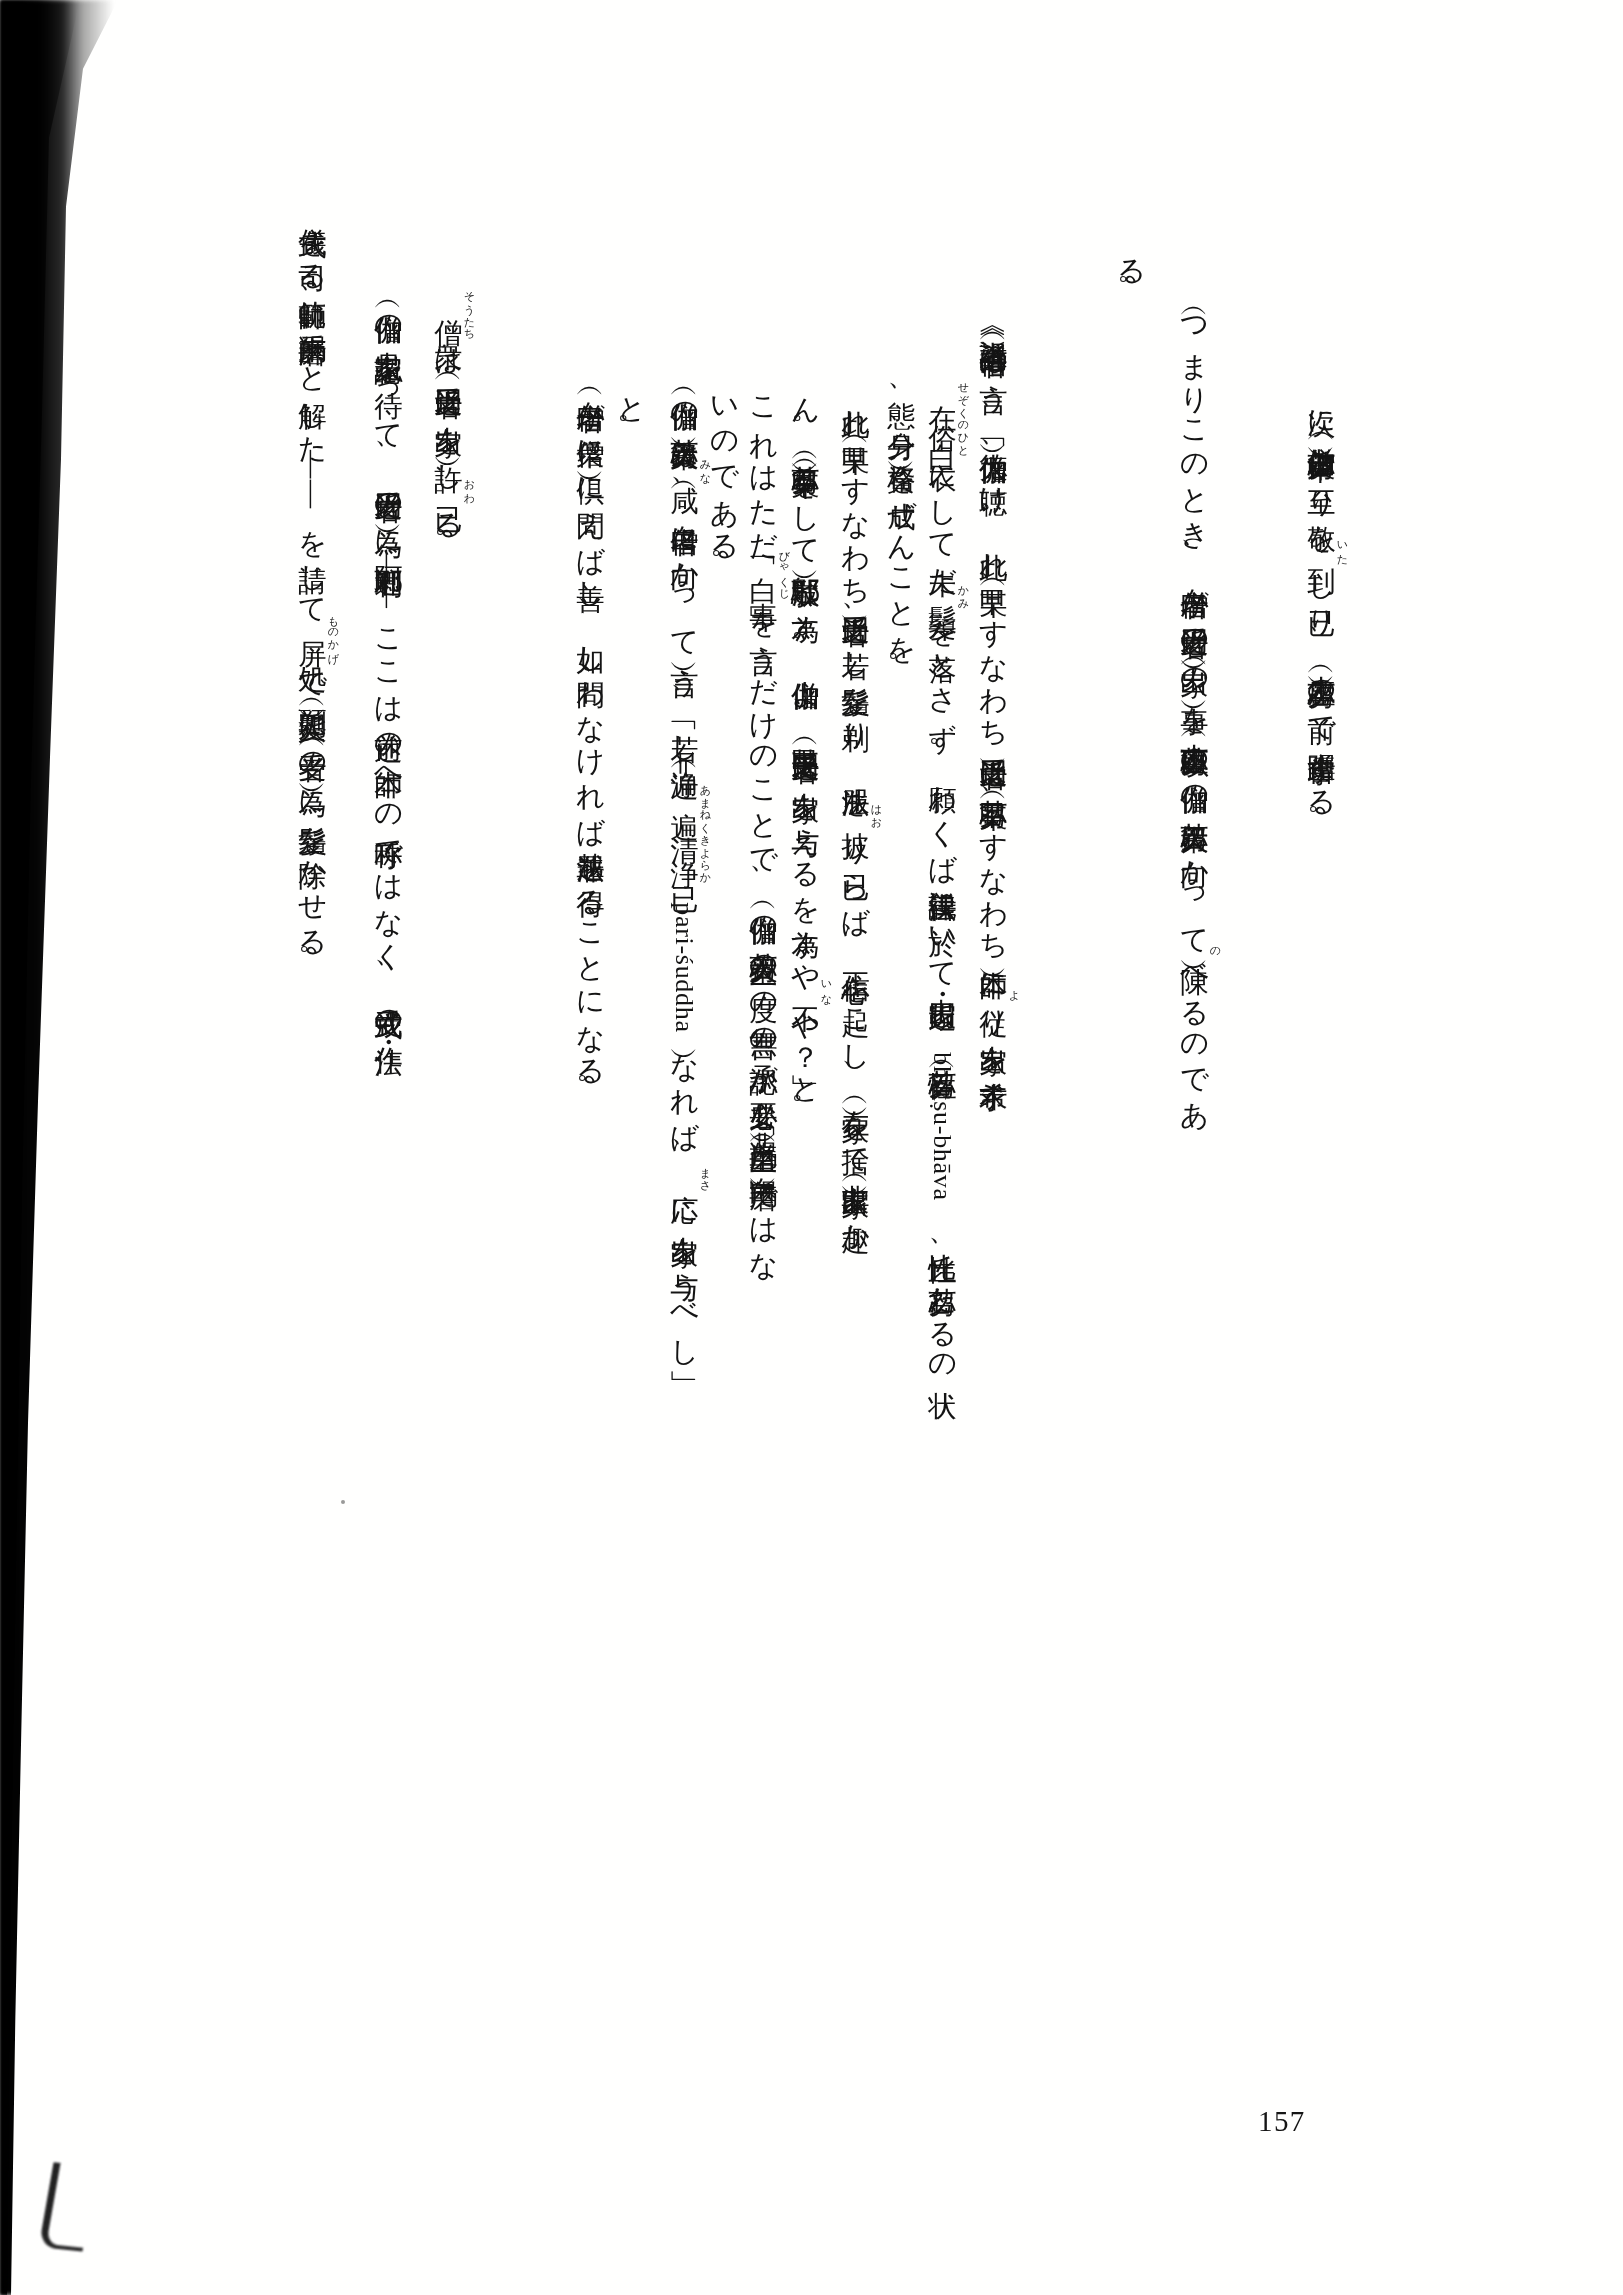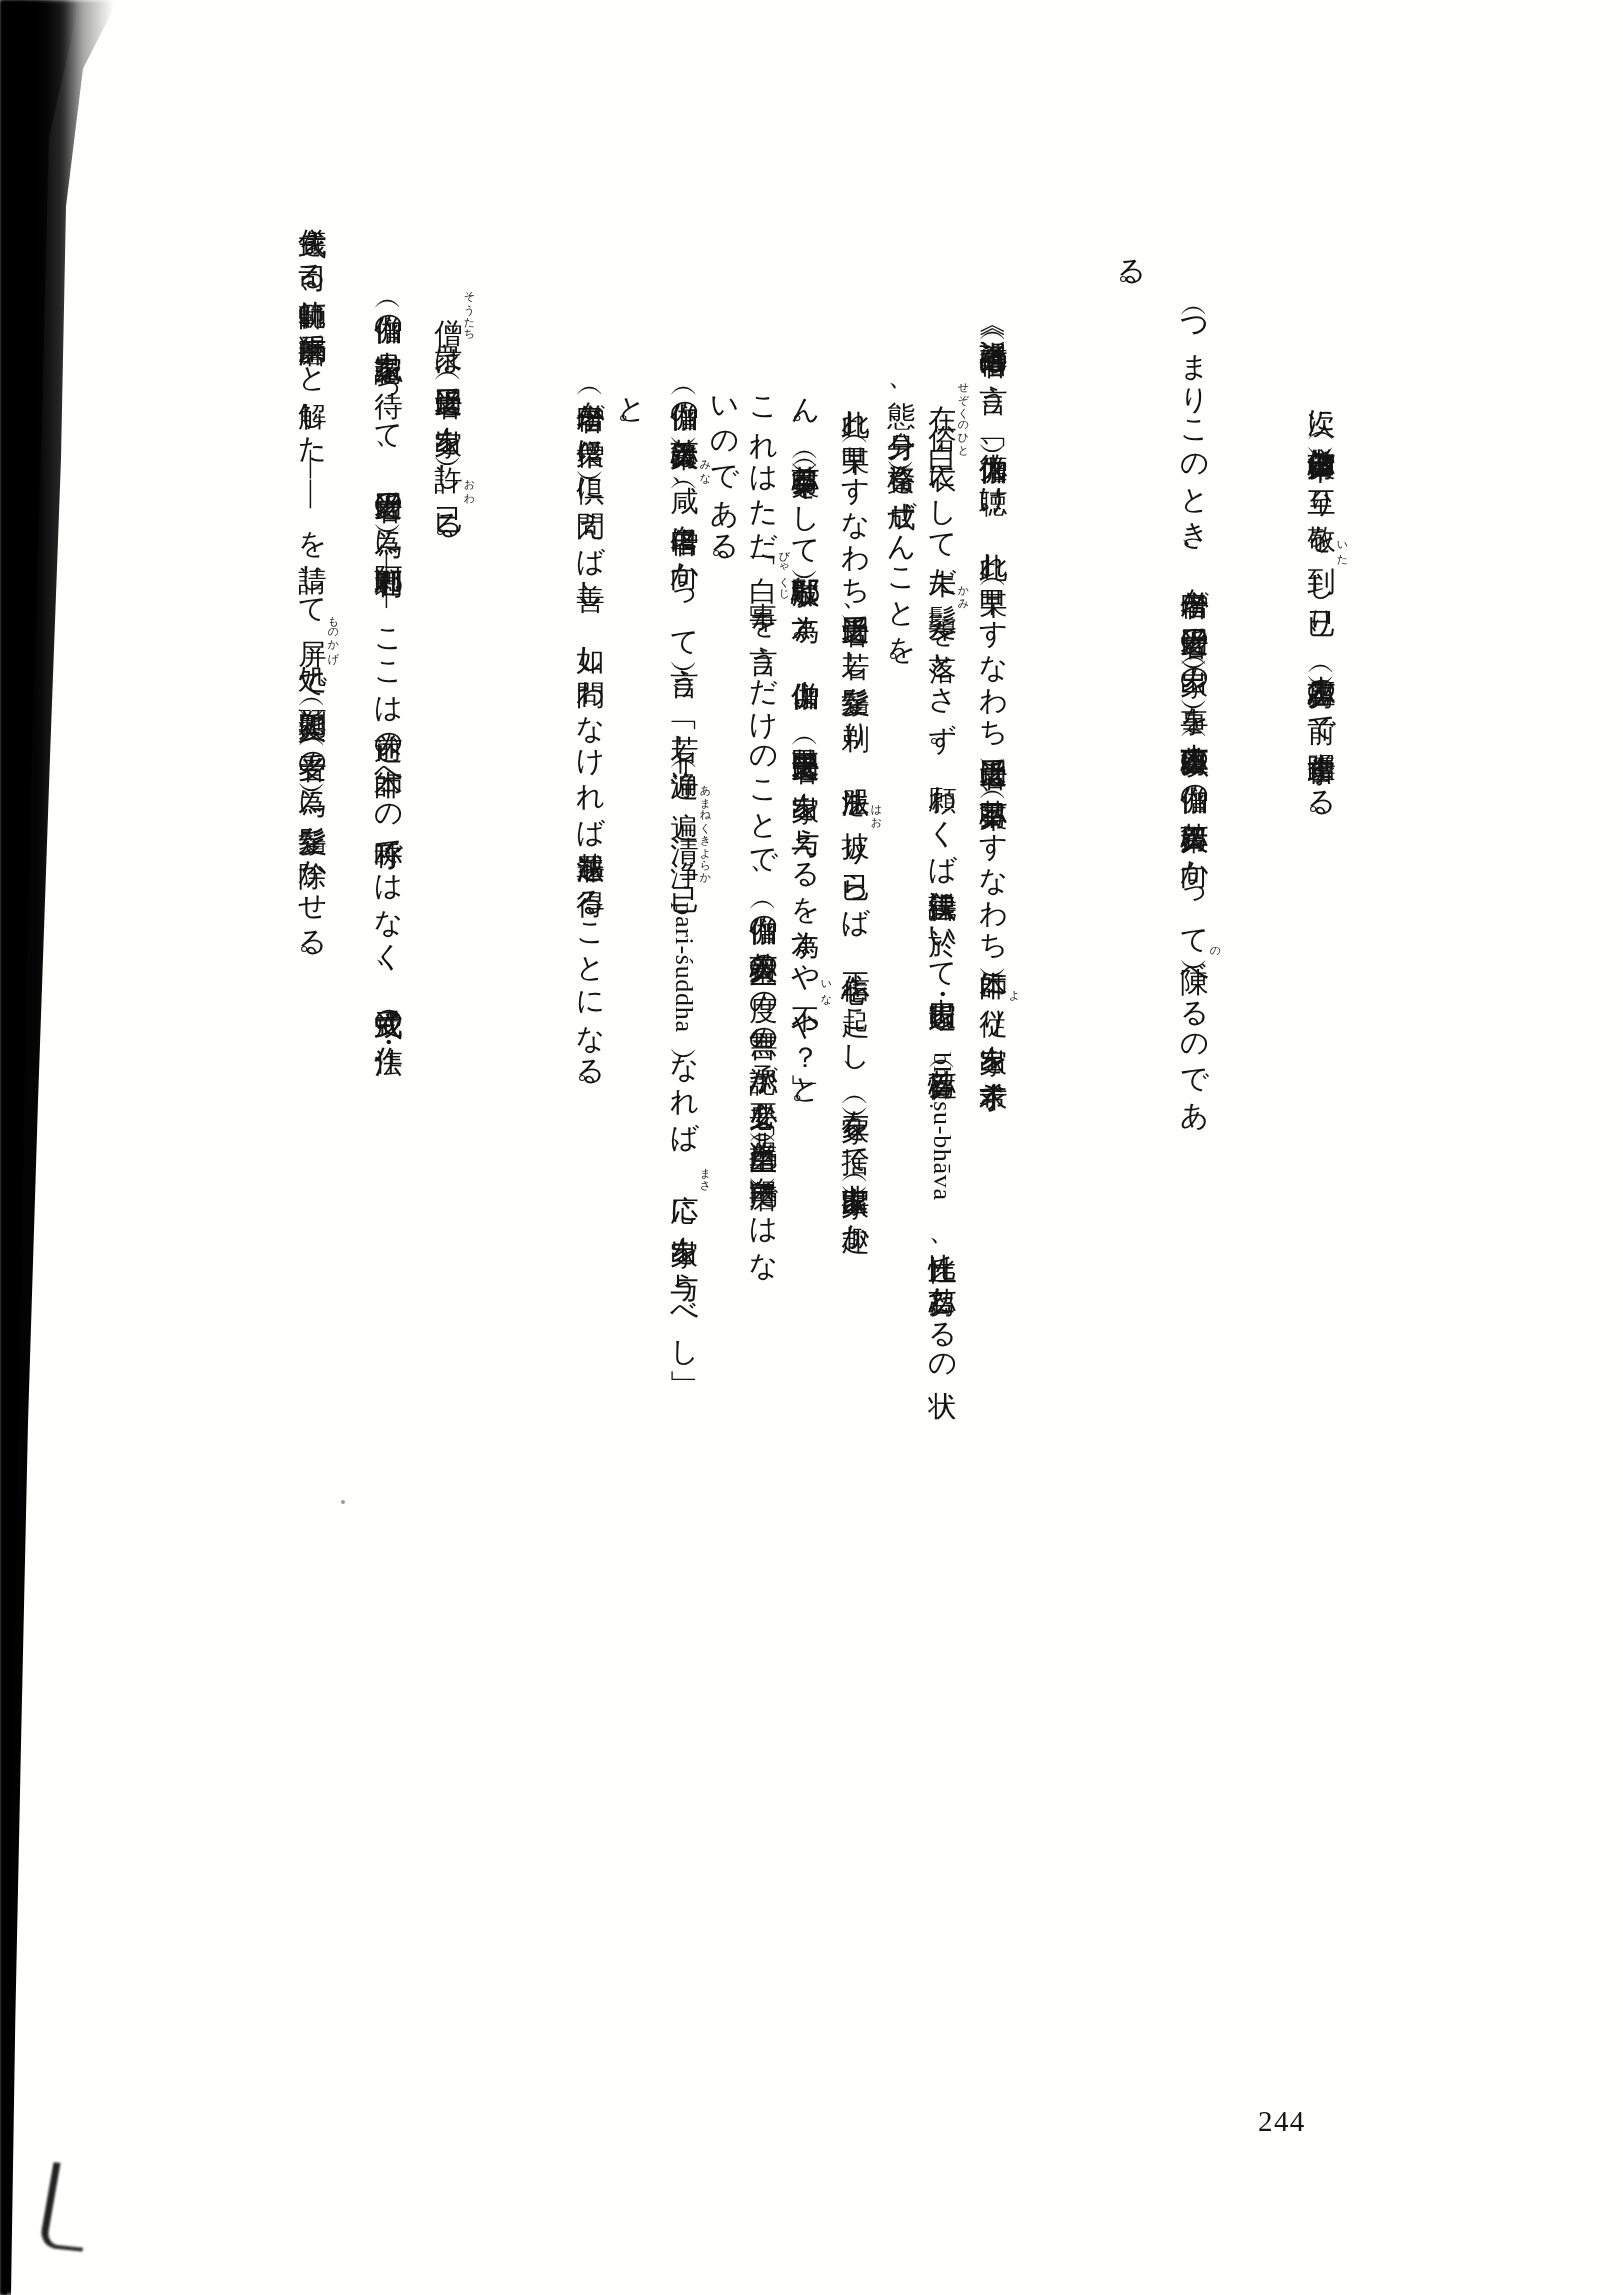--- a/index.html
+++ b/index.html
@@ -80,20 +80,20 @@
     <div class="col" style="left: 743px; top: 378px;"><span>これはただ「</span><ruby>白事<rt>びゃくじ</rt></ruby><span>」を言うだけのことで、（僧伽の苾芻大衆の一度の無言の承認が必要な）「羯磨単白（＝白一羯磨）」ではな</span></div>
     <div class="col" style="left: 704px; top: 378px;"><span>いのである。</span></div>
     <div class="col" style="left: 664px; top: 378px;"><span>（僧伽の苾芻大）衆は</span><ruby>咸<rt>みな</rt></ruby><span>（、白僧者に向かって）言う、「若し遍浄（＝</span><ruby>遍清浄已<rt>あまねくきよらか</rt></ruby><span>　</span><span class="latin">pari-śuddha</span><span>）なれば、</span><ruby>応<rt>まさ</rt></ruby><span>に出家を与うべし」</span></div>
     <div class="col" style="left: 611px; top: 378px;"><span>と。</span></div>
     <div class="col" style="left: 570px; top: 378px;"><span>（白僧者が僧衆に）倶に問えば善し、如し問わなければ越法罪を得ることになる。</span></div>
     <div class="col" style="left: 428px; top: 284px;"><ruby>僧衆<rt>そうたち</rt></ruby><span>は（受近円者に出家を）許し</span><ruby>已<rt>おわ</rt></ruby><span>る。</span></div>
     <div class="col" style="left: 368px; top: 291px;"><span>（僧伽の出家是認を待って、受近円者の）為に阿遮利耶――ここは前述の本師への呼称ではなく、受戒式の作法・</span></div>
     <div class="col" style="left: 292px; top: 206px;"><span>儀式を司る軌範師、秉羯磨師、と解した――を請じて</span><ruby>屏処<rt>ものかげ</rt></ruby><span>で剃頭（髪）人に（受者の）為に鬚髪を除かせる。</span></div>
   </div>
 
-<div class="page-number">244</div>
+<div class="page-number">157</div>
 
 <div class="scan-edge"></div>
 <div class="scan-edge-core"></div>
 <div class="corner-hook"></div>
 <div class="speck" style="left:341px;top:1500px;width:4.2px;height:4.2px;"></div>
 <div class="speck" style="left:805px;top:694px;width:3.5px;height:3.5px;"></div>
 
 
 </body></html>

